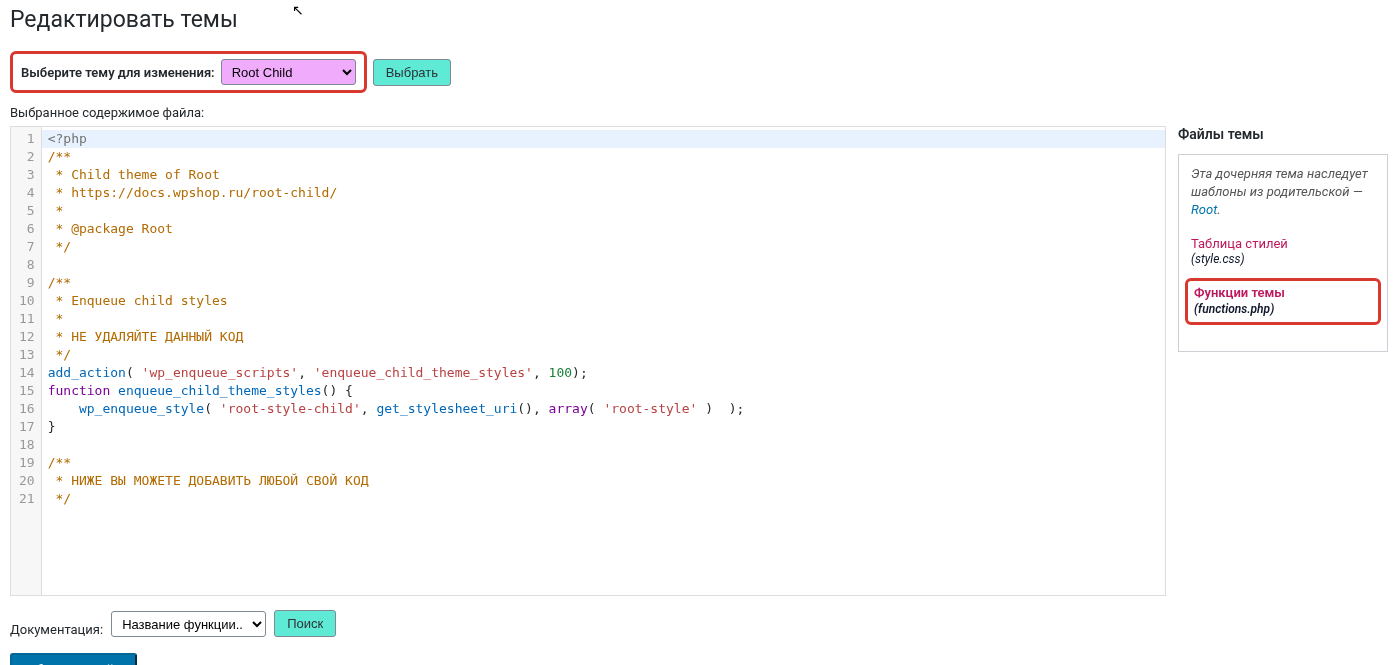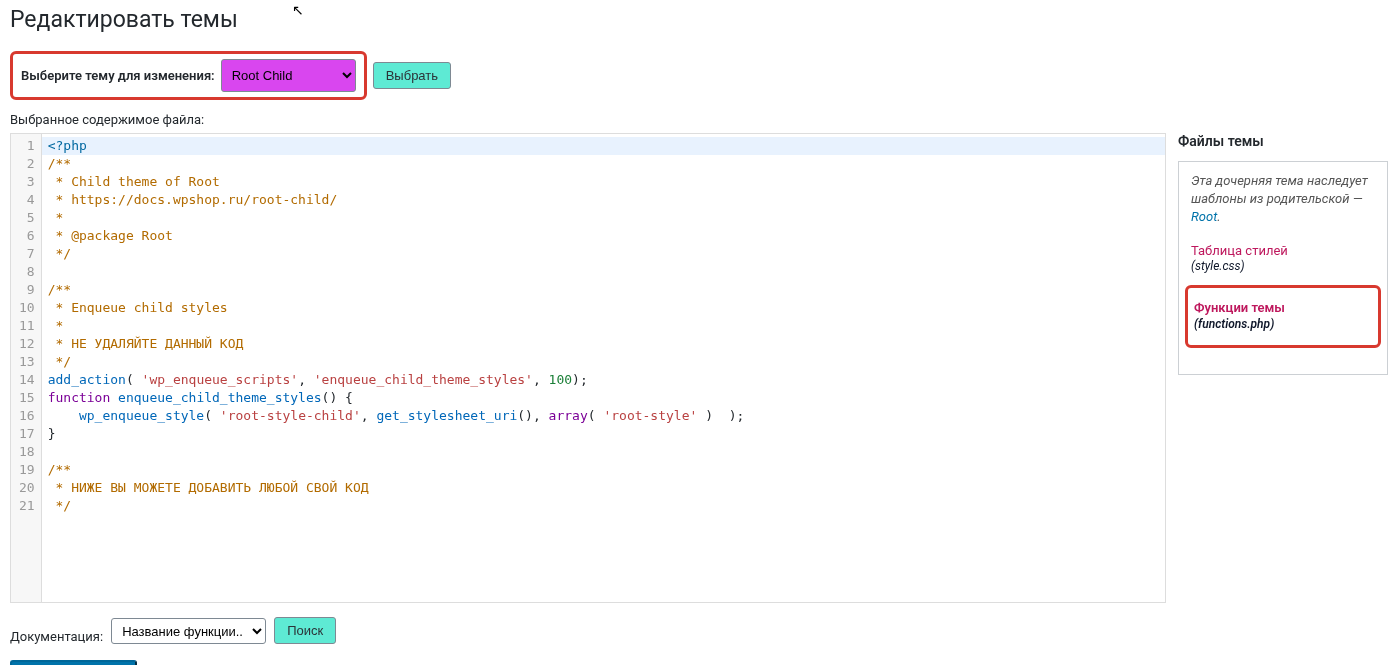--- a/index.html
+++ b/index.html
@@ -45,23 +45,23 @@
     font-size: 13px;
     font-weight: 600;
     color: #23282d;
     text-align: center;
   }
   .theme-select {
     font-size: 13px;
     padding: 3px 6px;
     border: 1px solid #7e8993;
     border-radius: 3px;
-    background: #d946ef;
+    background: #f0abfc;
     width: 135px;
-    height: 33px;
+    height: 26px;
   }
   .btn {
     font-size: 13px;
     padding: 5px 12px;
     border: 1px solid #7e8993;
     border-radius: 3px;
     background: #5eead4;
     cursor: pointer;
     color: #2c3338;
   }
@@ -105,21 +105,21 @@
   .gutter div { height: 18px; }
   .code-area {
     flex: 1;
     padding: 3px 6px;
     line-height: 18px;
     white-space: pre;
     overflow: auto;
   }
   .code-area .line { height: 18px; }
   .hl-line { background: #e8f2fe; margin: 0 -6px; padding: 0 6px; }
-  .tok-tag   { color: #0369a1; }
+  .tok-tag   { color: #737373; }
   .tok-cmt   { color: #b26b00; }
   .tok-kw    { color: #7b0097; }
   .tok-fn    { color: #0067b8; }
   .tok-str   { color: #b94141; }
   .tok-num   { color: #1a7f37; }
   .sidebar-right {
     width: 210px;
   }
   .sidebar-heading {
     font-size: 14px;
@@ -149,21 +149,21 @@
   }
   .file-entry .fname {
     color: #0f172a;
     font-style: italic;
     font-size: 12px;
     display: block;
   }
   .file-entry.active {
     border: 3px solid #d8392f;
     border-radius: 6px;
-    padding: 12px 6px;
+    padding: 4px 6px;
     margin: -4px -6px 16px -6px;
   }
   .file-entry.active a { font-weight: 600; }
   .file-entry.active .fname { font-weight: 600; font-style: italic; }
   .doc-row {
     display: flex;
     align-items: flex-end;
     gap: 8px;
     margin-bottom: 16px;
   }

